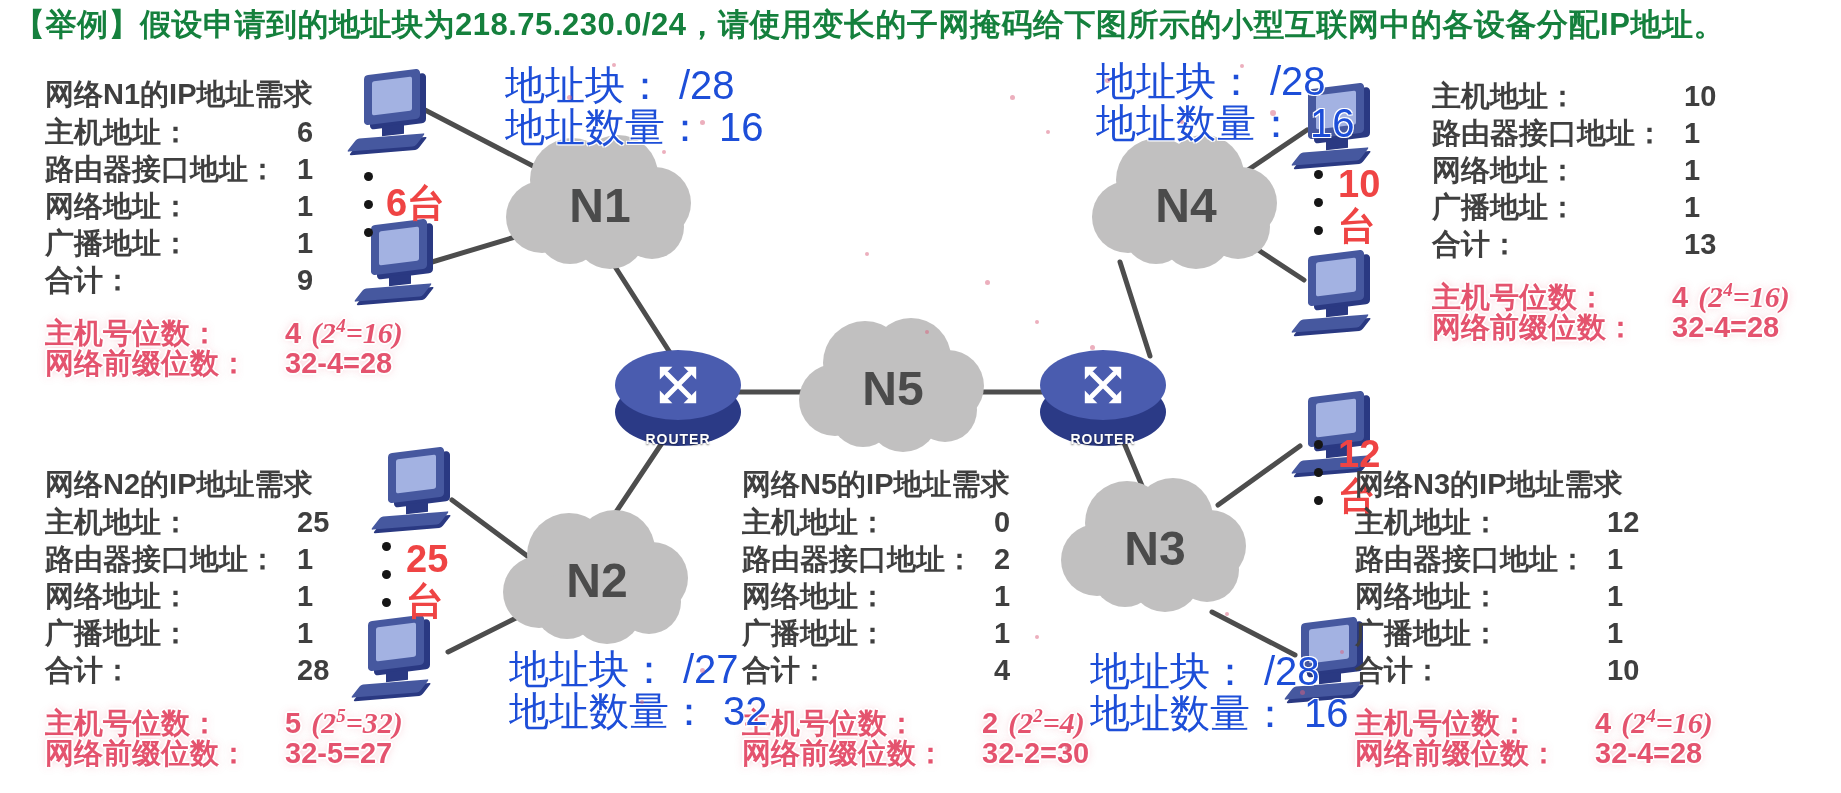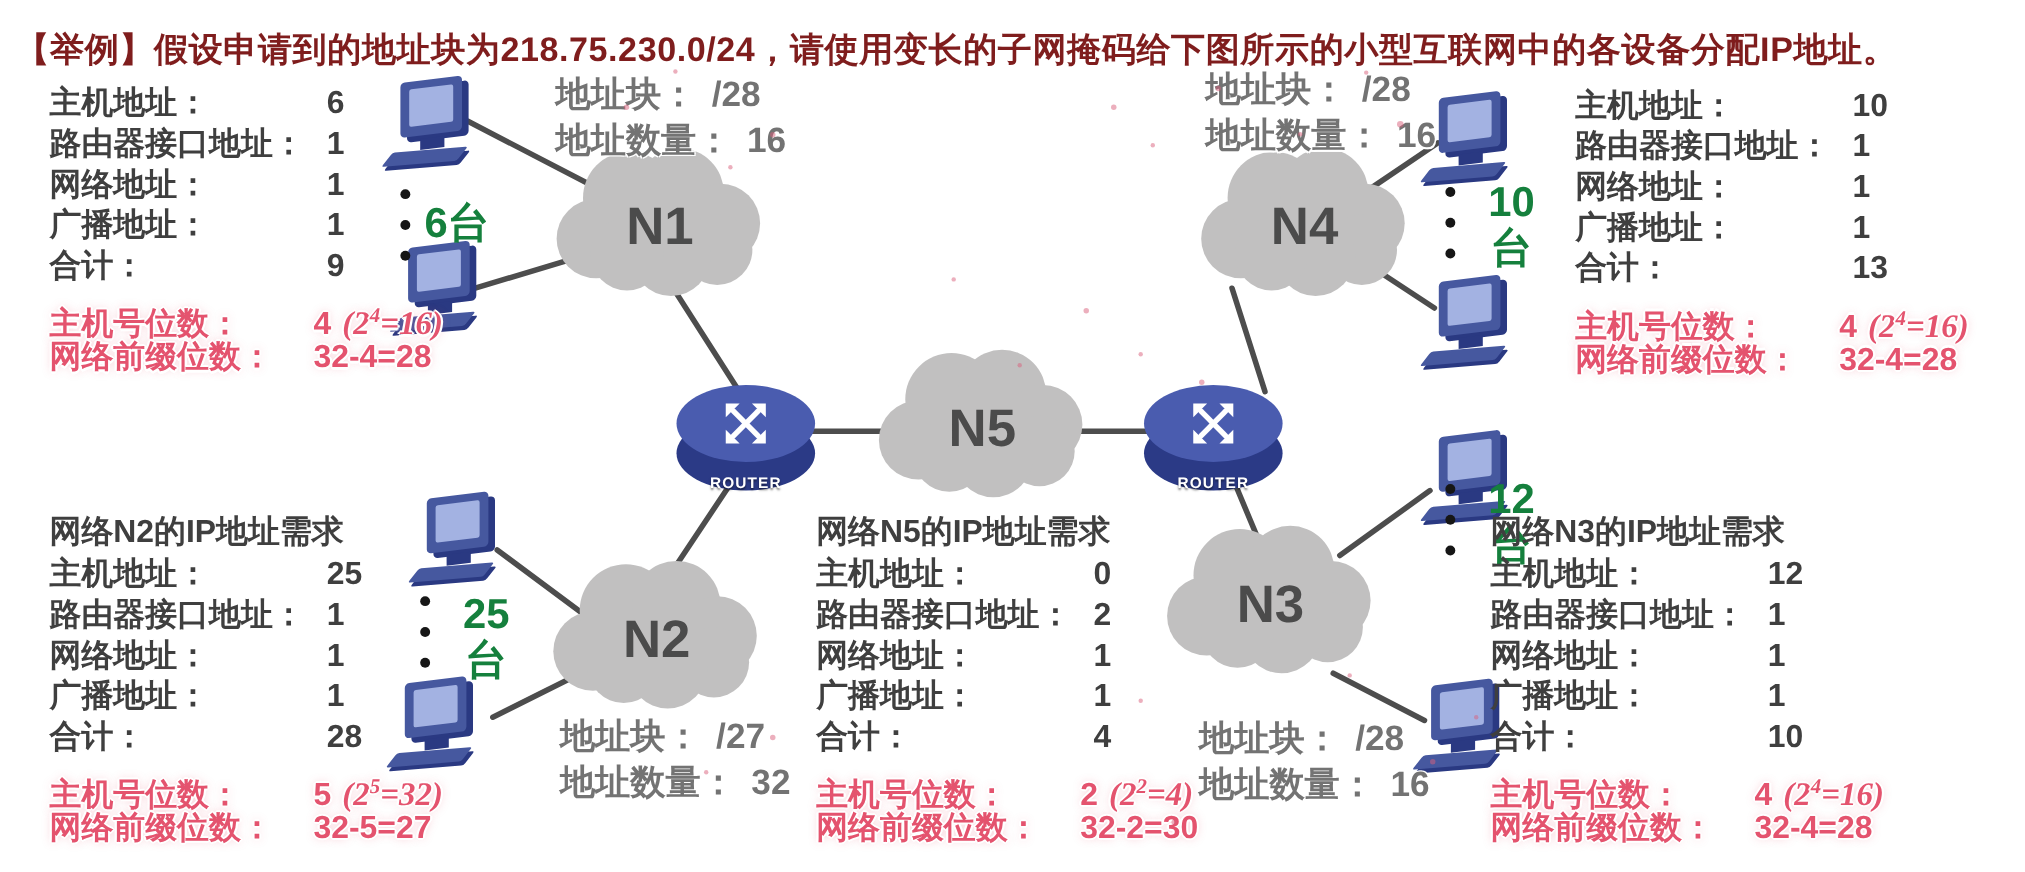--- a/index.html
+++ b/index.html
@@ -4,55 +4,55 @@
 <style>
   html,body{margin:0;padding:0;background:#fff;}
   .stage{position:relative;width:1841px;height:793px;background:#ffffff;overflow:hidden;
          font-family:"Liberation Sans",sans-serif;}
   .stage svg.wires{position:absolute;left:0;top:0;z-index:1;}
   .net-line{stroke:#4d4d4d;stroke-width:5;stroke-linecap:round;}
   .cloud-circle{fill:#c1c0c0;}
   .cloud-label{font-family:"Liberation Sans",sans-serif;font-weight:bold;font-size:48px;fill:#4b4b4b;}
 
   
-  .page-title{position:absolute;left:14px;top:24px;width:1800px;z-index:3;
-              font-size:31px;font-weight:bold;color:#7f1d1d;letter-spacing:.5px;}
+  .page-title{position:absolute;left:14px;top:4px;width:1800px;z-index:3;
+              font-size:31px;font-weight:bold;color:#15803d;letter-spacing:.5px;}
 
   
   .req-block{position:absolute;width:400px;z-index:3;color:#3f3f3f;font-weight:bold;
              font-size:29px;line-height:37px;white-space:nowrap;}
   .req-heading{height:38px;}
   .req-row{display:flex;height:37px;}
   .req-label{width:252px;}
   .req-value{}
   .red-row{display:flex;height:38px;align-items:baseline;}
   .red-row.first{margin-top:8px;}
   .redtx{color:#e4536e;
          text-shadow:2px 0 0 #fff,-2px 0 0 #fff,0 2px 0 #fff,0 -2px 0 #fff,
                      1px 1px 0 #fff,-1px -1px 0 #fff,1px -1px 0 #fff,-1px 1px 0 #fff,
                      0 0 9px rgba(228,83,110,.35);}
   .red-label{width:240px;}
   .red-value{display:flex;gap:10px;align-items:baseline;}
   .formula{font-family:"Liberation Serif",serif;font-style:italic;font-weight:600;font-size:30px;}
   .formula sup{font-size:19px;}
 
   
-  .note{position:absolute;z-index:4;font-size:32px;font-weight:bold;line-height:42px;
-        color:#737373;white-space:nowrap;
+  .note{position:absolute;z-index:4;font-size:40px;font-weight:normal;line-height:42px;
+        color:#1d4ed8;white-space:nowrap;
         text-shadow:1px 1px 0 #fff,-1px -1px 0 #fff,1px -1px 0 #fff,-1px 1px 0 #fff;}
   .note .v{margin-left:14px;}
   #note-n1{left:505px;top:64px;}
   #note-n4{left:1096px;top:60px;}
   #note-n5{left:790px;top:240px;}
   #note-n2{left:509px;top:648px;}
   #note-n3{left:1090px;top:650px;}
 
   
-  .hg-label{position:absolute;z-index:3;font-weight:bold;color:#15803d;font-size:38px;
-            line-height:42px;text-align:center;}
+  .hg-label{position:absolute;z-index:3;font-weight:bold;color:#ef4444;font-size:38px;
+            line-height:42px;text-align:left;}
   #hg-n1{left:386px;top:182px;}
   #hg-n2{left:406px;top:538px;width:72px;}
   #hg-n4{left:1338px;top:163px;width:72px;}
   #hg-n3{left:1338px;top:433px;width:72px;}
   .dots{position:absolute;z-index:3;display:flex;flex-direction:column;gap:19px;}
   .dots i{width:9px;height:9px;border-radius:50%;background:#161616;}
   #dots-n1{left:364px;top:172px;}
   #dots-n2{left:382px;top:542px;}
   #dots-n4{left:1314px;top:170px;}
   #dots-n3{left:1314px;top:440px;}
@@ -283,20 +283,21 @@
   <div class="hg-label" id="hg-n4">
     <div>10</div>
     <div>台</div>
   </div>
   <div class="hg-label" id="hg-n3">
     <div>12</div>
     <div>台</div>
   </div>
 
   <div class="req-block" style="left:45px;top:76px;">
+    <div class="req-heading">网络N1的IP地址需求</div>
     <div class="req-row">
         <span class="req-label">主机地址：</span>
         <span class="req-value">6</span>
       </div>
     <div class="req-row">
         <span class="req-label">路由器接口地址：</span>
         <span class="req-value">1</span>
       </div>
     <div class="req-row">
         <span class="req-label">网络地址：</span>

